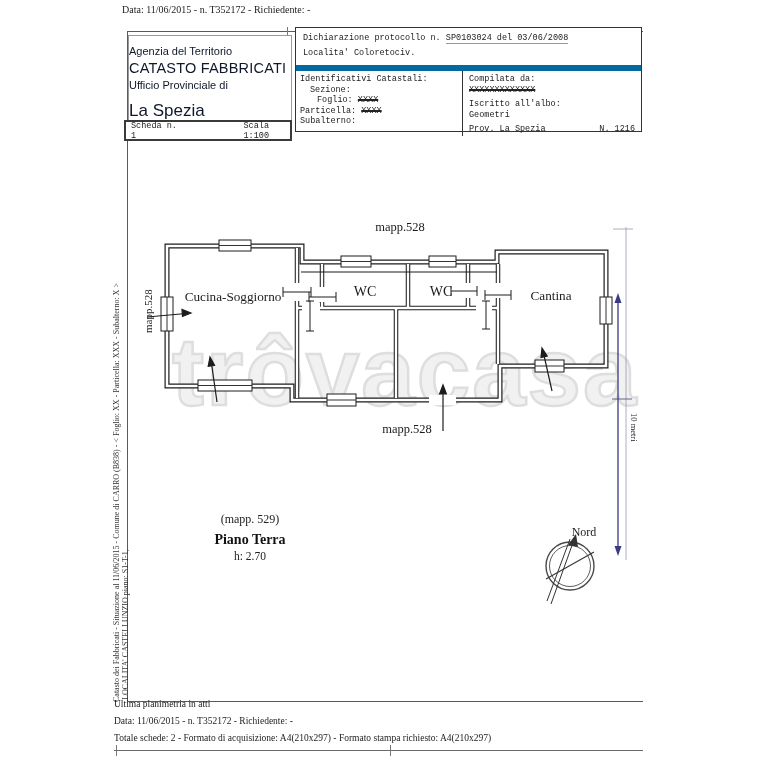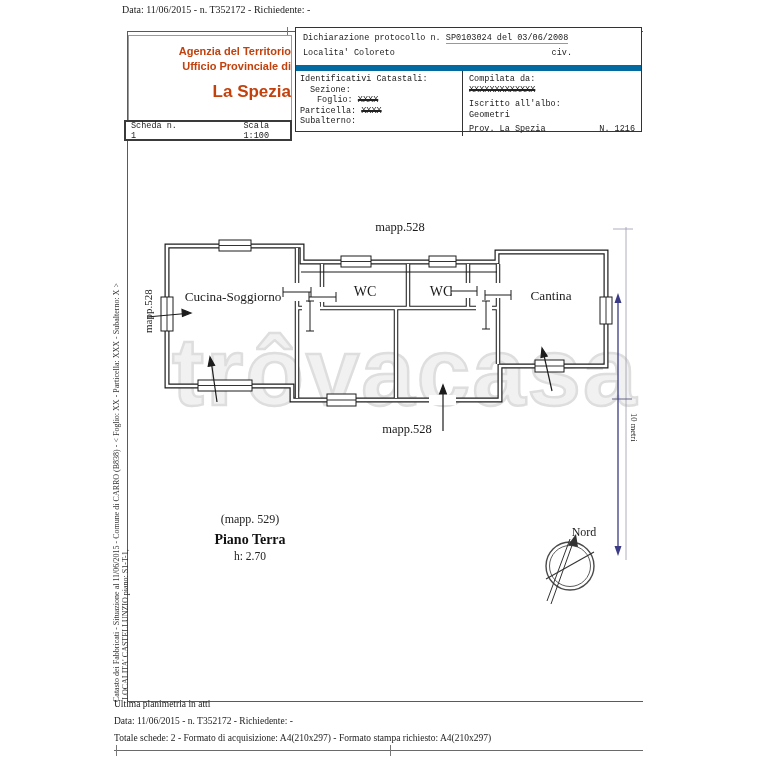--- a/index.html
+++ b/index.html
@@ -4,33 +4,33 @@
 <style>
   html,body{margin:0;padding:0;background:#ffffff;}
   .page{position:relative;width:643px;height:768px;background:#fff;overflow:hidden;
         font-family:"Liberation Serif",serif;color:#1c1c1c;}
   .abs{position:absolute;}
   .serif-sm{font-size:10px;color:#222;}
   .serif-bt{font-size:9.5px;color:#222;}
   
   .frame{border:1px solid #5a5a5a;}
   
-  .agency{border:1px solid #9a9a9a;text-align:right;font-family:"Liberation Sans",sans-serif;
-          font-weight:bold;color:#c2410c;}
+  .agency{border:1px solid #9a9a9a;text-align:left;font-family:"Liberation Sans",sans-serif;
+          font-weight:normal;color:#0f172a;}
   .agency .l1{font-size:11px;margin-top:9px;}
   .agency .l2{font-size:14.5px;margin-top:3px;letter-spacing:.2px;}
   .agency .l3{font-size:11px;margin-top:3px;}
   .agency .l4{font-size:17px;margin-top:10px;}
   
   .decl{border:1px solid #333;background:#fff;font-family:"Liberation Mono","DejaVu Sans Mono",monospace;
         font-size:8.5px;color:#222;display:flex;flex-direction:column;}
   .decl .top{padding:5px 7px 3px 7px;}
   .decl .row{line-height:10px;margin-bottom:4.5px;white-space:nowrap;}
   .decl .val{border-bottom:1px solid #999;}
-  .decl .row3{display:flex;justify-content:space-between;padding-right:62px;}
+  .decl .row3{display:flex;justify-content:flex-start;padding-right:62px;}
   .decl .bottom{border-top:6px solid #0369a1;flex:1;display:flex;}
   .decl .colL{width:160px;padding:3px 2px 2px 4px;}
   .decl .colR{flex:1;border-left:1px solid #333;padding:3px 6px 2px 6px;display:flex;flex-direction:column;}
   .decl .ln{line-height:10.5px;white-space:nowrap;}
   .ind1{padding-left:10px;}
   .ind2{padding-left:17px;}
   .redact{text-decoration:line-through;text-decoration-thickness:1.5px;}
   .decl .provrow{display:flex;justify-content:space-between;margin-top:4px;}
   .gap{height:4px;}
   
@@ -60,20 +60,21 @@
 
 <div class="page">
 
   <div class="abs serif-sm" style="left:122px;top:4px;">Data: 11/06/2015 - n. T352172 - Richiedente: -</div>
 
   <div class="abs frame" style="left:127px;top:31px;width:520px;height:669px;"></div>
   <div class="abs tick" style="left:287px;top:27px;width:1px;height:9px;"></div>
 
   <div class="abs agency" style="left:128px;top:35px;width:162px;height:86px;">
     <div class="l1">Agenzia del Territorio</div>
+    <div class="l2">CATASTO FABBRICATI</div>
     <div class="l3">Ufficio Provinciale di</div>
     <div class="l4">La Spezia</div>
   </div>
 
   <div class="abs decl" style="left:295px;top:27px;width:345px;height:103px;">
     <div class="top">
       <div class="row">
         <span>Dichiarazione protocollo n.</span>
         <span class="val">SP0103024 del 03/06/2008</span>
       </div>

